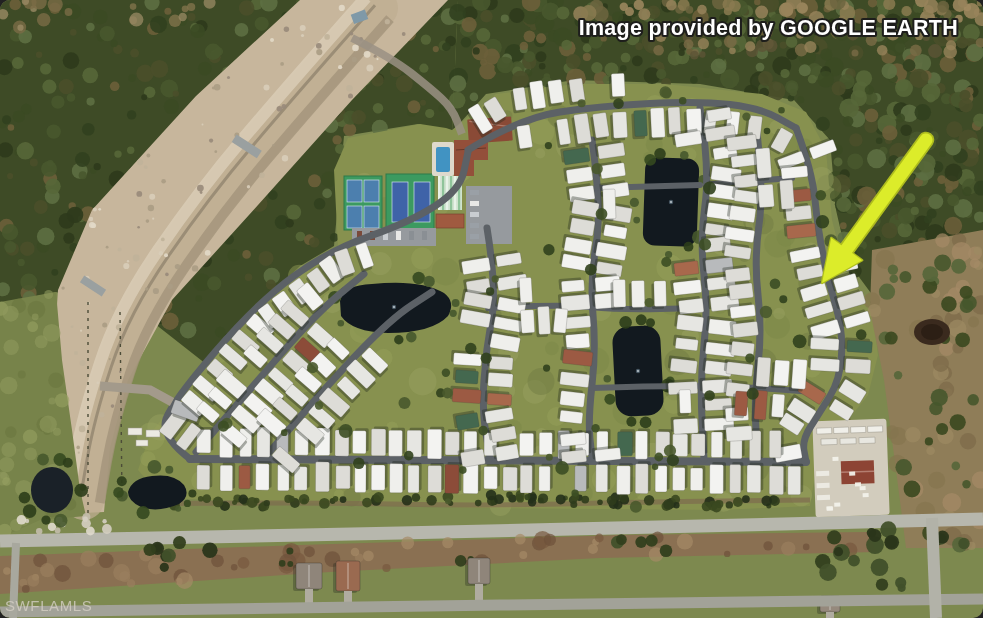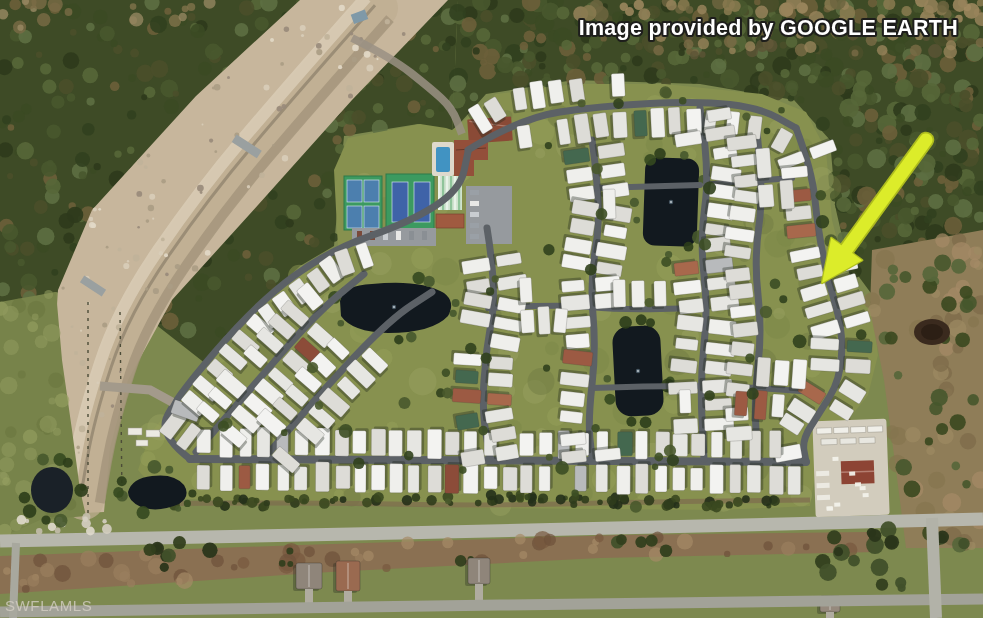--- a/index.html
+++ b/index.html
@@ -1,16 +1,16 @@
 <!DOCTYPE html>
 <html><head>
 <meta charset="utf-8">
 <style>
   html,body{margin:0;padding:0;background:#222;}
-  #stage{width:983px;height:618px;position:relative;overflow:hidden;}
+  #stage{width:983px;height:618px;position:relative;overflow:hidden;border-radius:10px;}
   svg{display:block;}
   .attr-text{font:bold 21.5px "Liberation Sans",sans-serif;fill:#ffffff;stroke:#1e1e1c;stroke-width:4.2px;paint-order:stroke;stroke-linejoin:round;letter-spacing:.3px;}
   .mls-text{font:15px "Liberation Sans",sans-serif;fill:#d6d0c6;opacity:.78;letter-spacing:.6px;}
 </style>
 </head>
 <body>
 
 <div id="stage">
 <svg width="983" height="618" viewBox="0 0 983 618">
   <rect id="base" x="0" y="0" width="983" height="618" fill="#7d894f"></rect>

